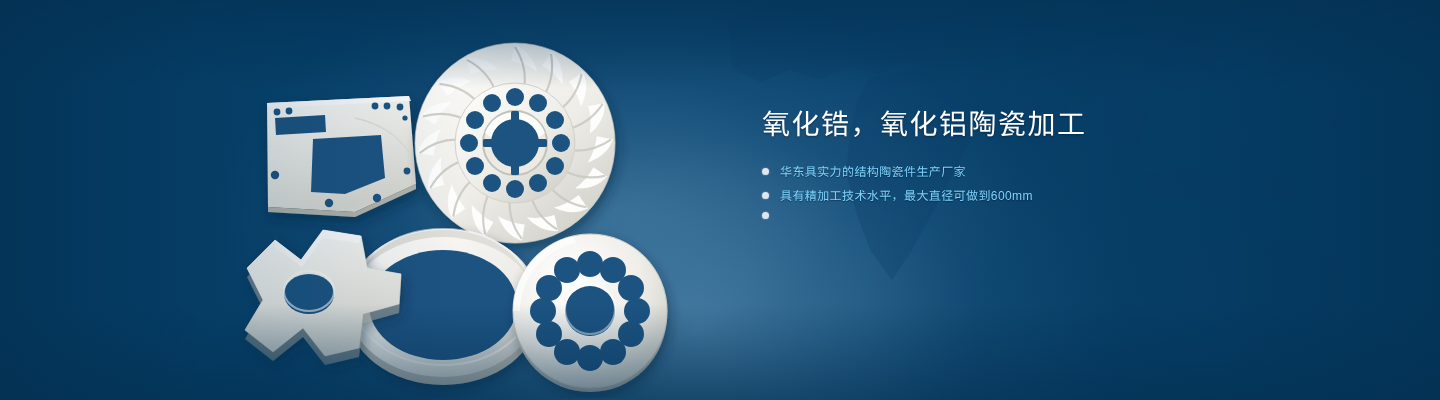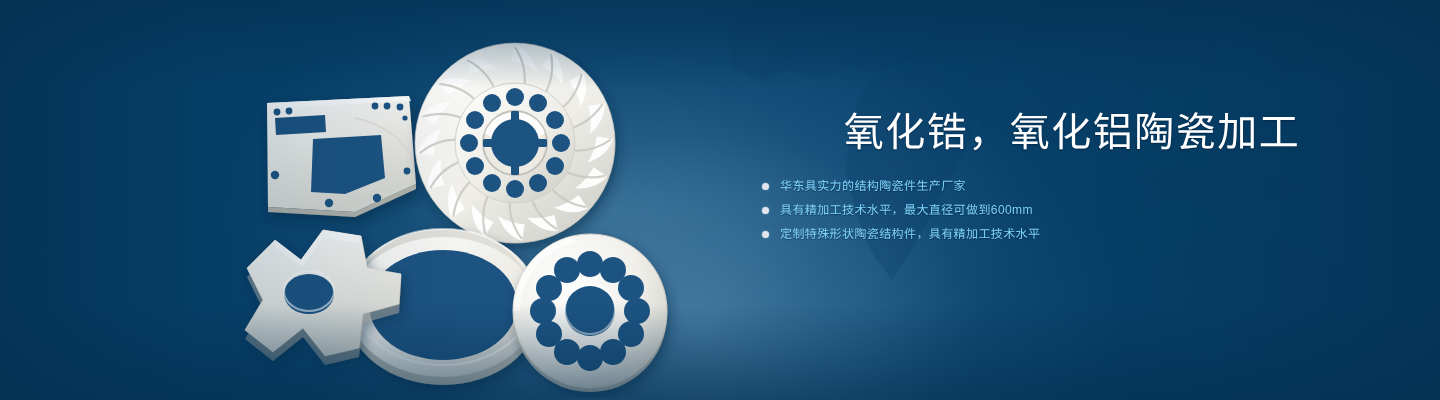--- a/index.html
+++ b/index.html
@@ -64,29 +64,28 @@
   }
   .photo svg{ display:block; width:100%; height:100%; }
 
   
   .copy{
     position:absolute;
     left:762px; top:108px;
     width:620px;
   }
   .headline{
-    font-size:40px;
+    font-size:28px;
     line-height:1.2;
     color:#ffffff;
     letter-spacing:1.5px;
     font-weight:400;
     margin:0 0 22px 0;
     text-shadow:0 1px 2px rgba(0,20,40,0.45);
     white-space:nowrap;
-    text-align:center;
   }
   .bullets{
     list-style:none;
     margin:0;
     padding:0;
   }
   .bullets li{
     display:flex;
     align-items:center;
     margin:0 0 8px 0;
@@ -347,18 +346,17 @@
       <li>
         <span class="dot"></span>
         <span>华东具实力的结构陶瓷件生产厂家</span>
       </li>
       <li>
         <span class="dot"></span>
         <span>具有精加工技术水平，最大直径可做到600mm</span>
       </li>
       <li>
         <span class="dot"></span>
-        <span>定制特殊形状陶瓷结构件，具有精加工技术水平</span>
       </li>
     </ul>
   </div>
 
 </div>
 
 </body></html>

